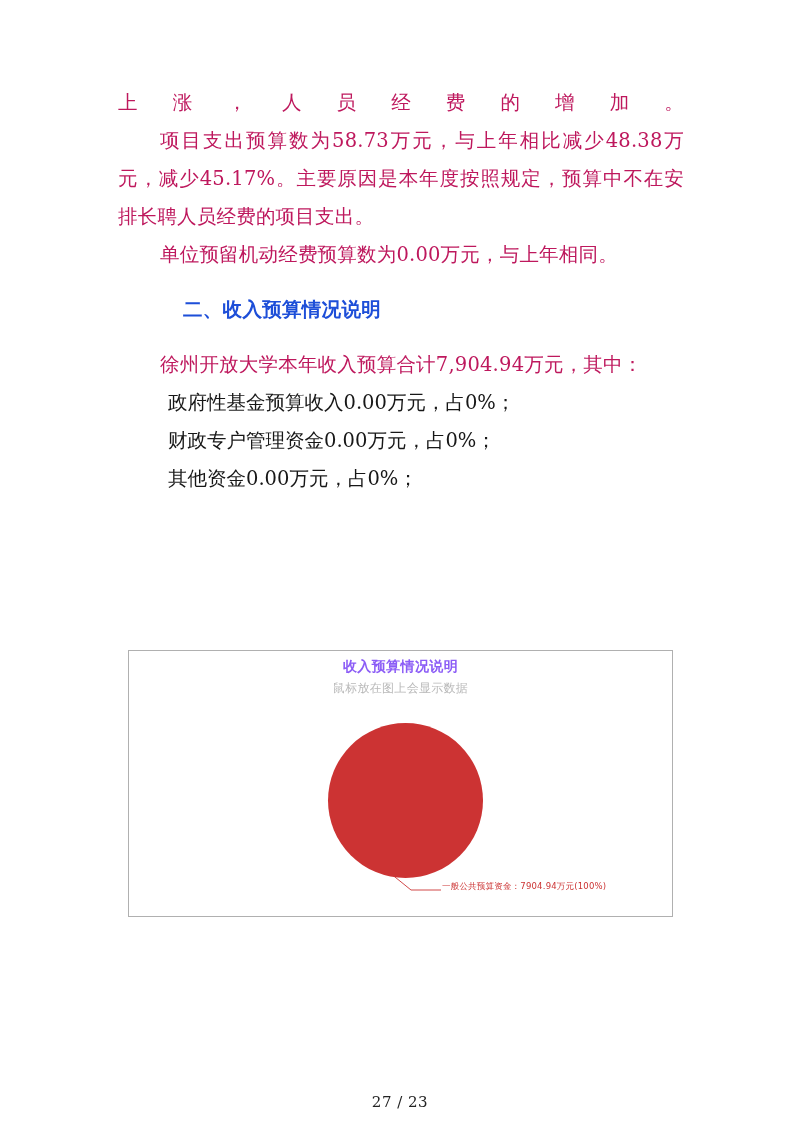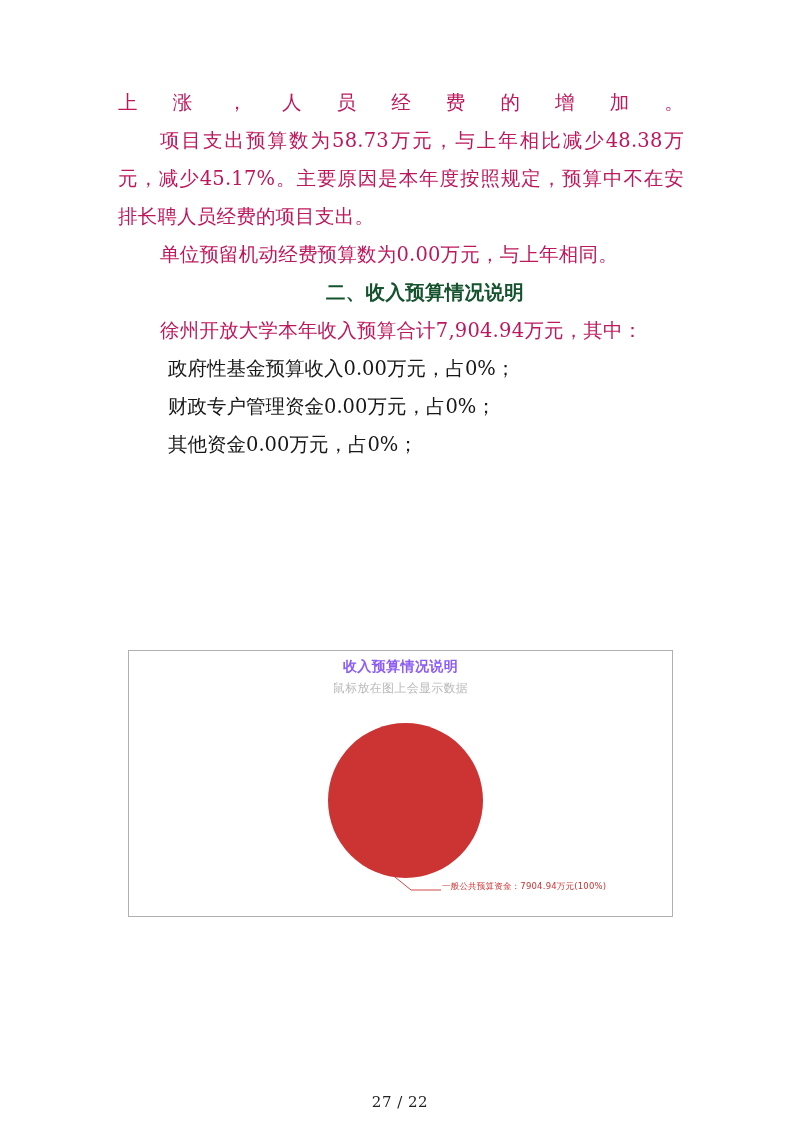--- a/index.html
+++ b/index.html
@@ -50,25 +50,24 @@
   .para.stretch {
     text-align-last: justify;
   }
 
   
   .heading {
     font-family: "DejaVu Sans", "Liberation Sans", sans-serif;
     font-size: 19.5px;
     font-weight: bold;
     line-height: 38px;
-    color: #14532d;
-    margin: 0;
+    color: #1d4ed8;
+    margin: 17px;
     padding-left: 48px;
     letter-spacing: 0.3px;
-    text-align: center;
   }
 
   
   .list-line {
     font-family: "DejaVu Serif", "Liberation Serif", serif;
     font-size: 19.5px;
     line-height: 38px;
     color: #171717;
     margin: 0;
     padding-left: 50px;
@@ -199,15 +198,15 @@
       <svg class="leader" width="545" height="267" viewBox="0 0 545 267" style="left:0;top:0;position:absolute;">
         <polyline points="261,222 282,239 312,239" stroke="#cc3333" stroke-width="0.9" fill="none"></polyline>
       </svg>
 
       <div class="pie-label">一般公共预算资金：7904.94万元(100%)</div>
 
     </div>
   </div>
 
 
-  <div class="footer">27 / 22</div>
+  <div class="footer">27 / 23</div>
 
 </div>
 
 </body></html>

